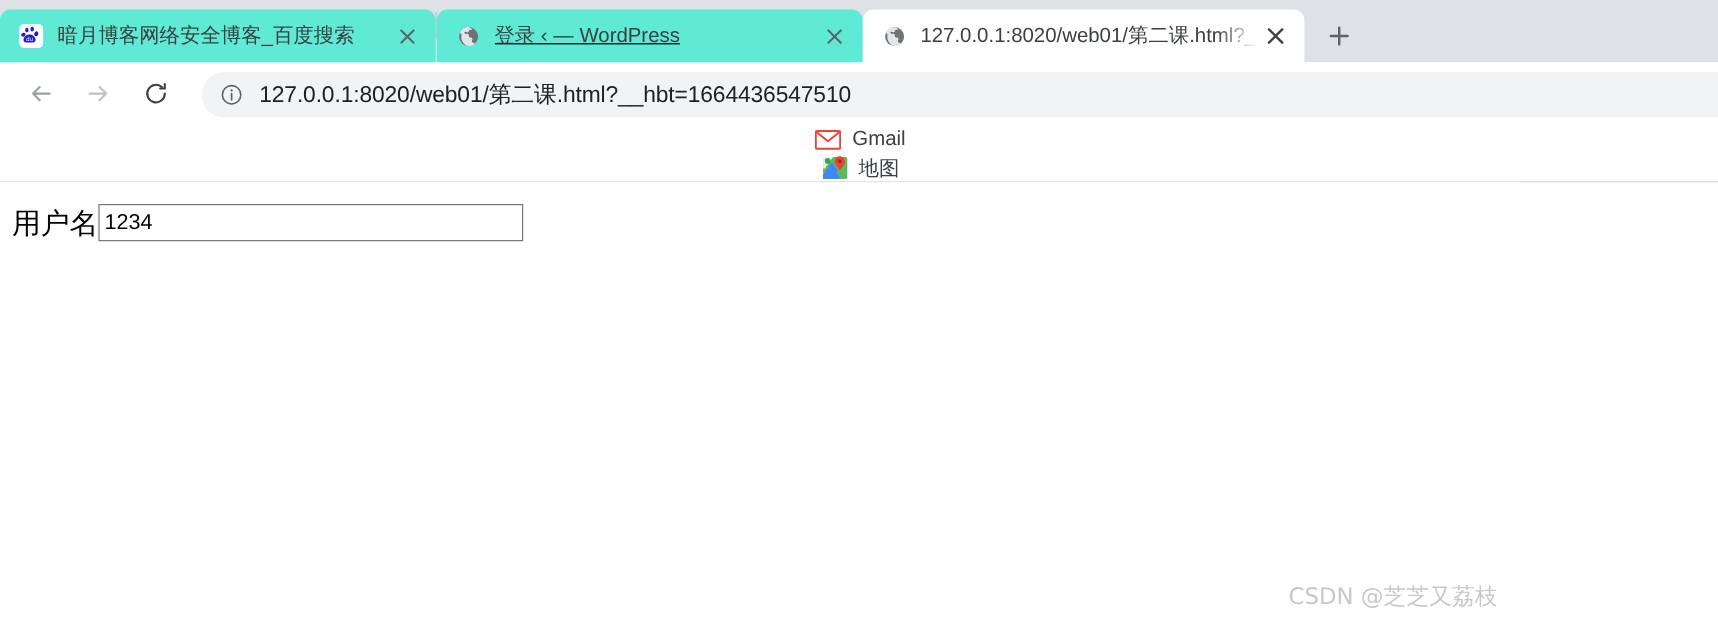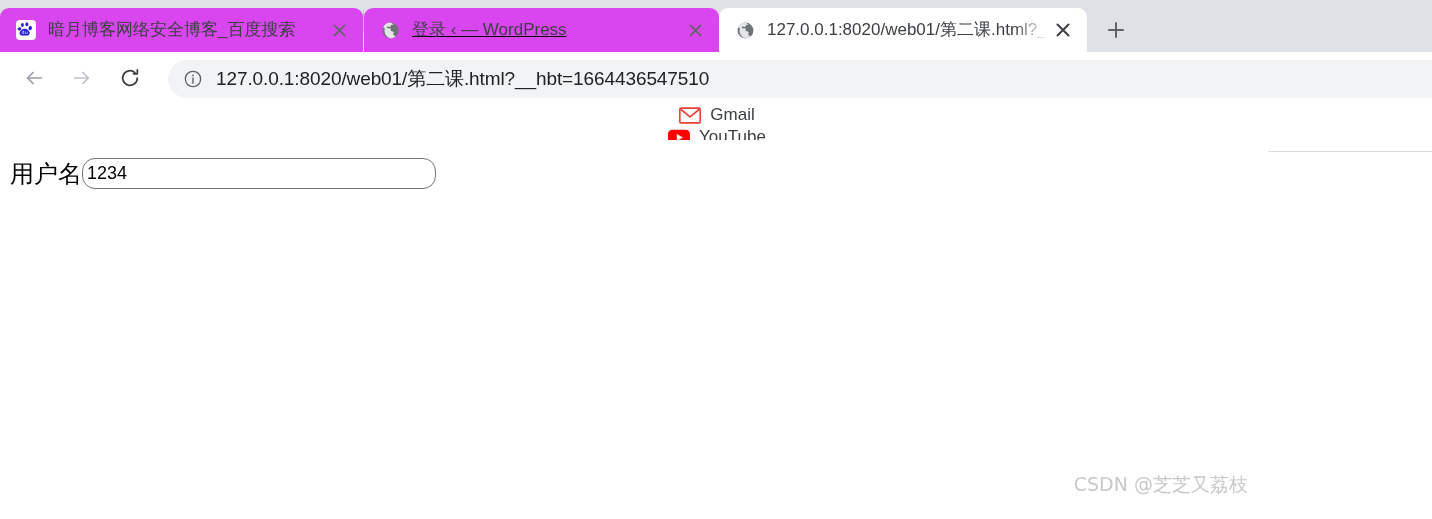--- a/index.html
+++ b/index.html
@@ -29,21 +29,21 @@
   }
   .tab {
     position: relative;
     height: 44px;
     display: flex;
     align-items: center;
     padding: 0 0 0 16px;
     border-radius: 9px 9px 0 0;
     overflow: hidden;
   }
-  .tab.inactive { background: #d946ef; padding-left: 16px; }
+  .tab.inactive { background: #5eead4; padding-left: 16px; }
   .tab.active { background: #ffffff; }
   .tab-1 { width: 363px; }
   .tab-2 { width: 355px; text-decoration: underline; }
   .tab-3 { width: 368px; }
 
   .tab-favicon {
     width: 20px; height: 20px;
     flex: 0 0 20px;
     margin-right: 12px;
     display: flex; align-items: center; justify-content: center;
@@ -160,42 +160,42 @@
   .bm-sep {
     position: absolute;
     left: 0; top: 151px;
     width: 1432px; height: 1px;
     background: #dadce0;
   }
 
   
   .viewport {
     position: absolute;
-    left: 0; top: 140px;
+    left: 0; top: 152px;
     width: 1268px; height: 367px;
     background: #ffffff;
     overflow: hidden;
   }
   .form-row {
     position: absolute;
     left: 10px; top: 18px;
     display: flex;
     align-items: center;
   }
   .field-label {
     font-size: 24px;
     color: #000000;
     font-family: "DejaVu Sans", sans-serif;
     line-height: 1;
   }
   .text-input {
     width: 354px;
     height: 31px;
     border: 1px solid #767676;
-    border-radius: 13px;
+    border-radius: 0;
     background: #ffffff;
     font-size: 18px;
     font-family: "Liberation Sans", sans-serif;
     color: #000000;
     padding: 0 4px;
     outline: none;
     margin-left: 0;
   }
   .watermark {
     position: absolute;
@@ -314,29 +314,20 @@
     <div class="bm">
       <span class="bm-icon">
         <svg width="22" height="17" viewBox="0 0 24 18" aria-hidden="true">
           <rect x="0.9" y="0.9" width="22.2" height="16.2" rx="1.2" fill="#ffffff" stroke="#ea4335" stroke-width="1.8"></rect>
           <path d="M1.8 2.2 L12 10.4 L22.2 2.2" stroke="#ea4335" stroke-width="1.8" fill="none" stroke-linejoin="round"></path>
         </svg>
       </span>
       <span class="bm-label">Gmail</span>
     </div>
 
-    <div class="bm">
-      <span class="bm-icon">
-        <svg width="24" height="17" viewBox="0 0 24 17" aria-hidden="true">
-          <rect x="0" y="0" width="24" height="17" rx="4.5" fill="#ff0000"></rect>
-          <path d="M9.6 4.6 L16.2 8.5 L9.6 12.4 Z" fill="#ffffff"></path>
-        </svg>
-      </span>
-      <span class="bm-label">YouTube</span>
-    </div>
 
     <div class="bm">
       <span class="bm-icon">
         <svg width="22" height="22" viewBox="0 0 24 24" aria-hidden="true">
           <rect x="1" y="2" width="22" height="20" rx="1.5" fill="#5db95d"></rect>
           <path d="M1 22 L10 9.5 L16.5 22 Z" fill="#4285f4"></path>
           <path d="M1 18.5 L9 6.5 L14.5 14 L10.5 22 L1 22 Z" fill="#4285f4"></path>
           <path d="M1 2 L10 2 L2.6 12.5 L1 12.5 Z" fill="#ffffff" opacity="0.85"></path>
           <circle cx="5.2" cy="5.6" r="2.6" fill="#34a853"></circle>
           <path d="M16.2 1.4c2.6 0 4.6 2 4.6 4.5 0 3.2-4.6 8.1-4.6 8.1S11.6 9.1 11.6 5.9c0-2.5 2-4.5 4.6-4.5z" fill="#ea4335"></path>

